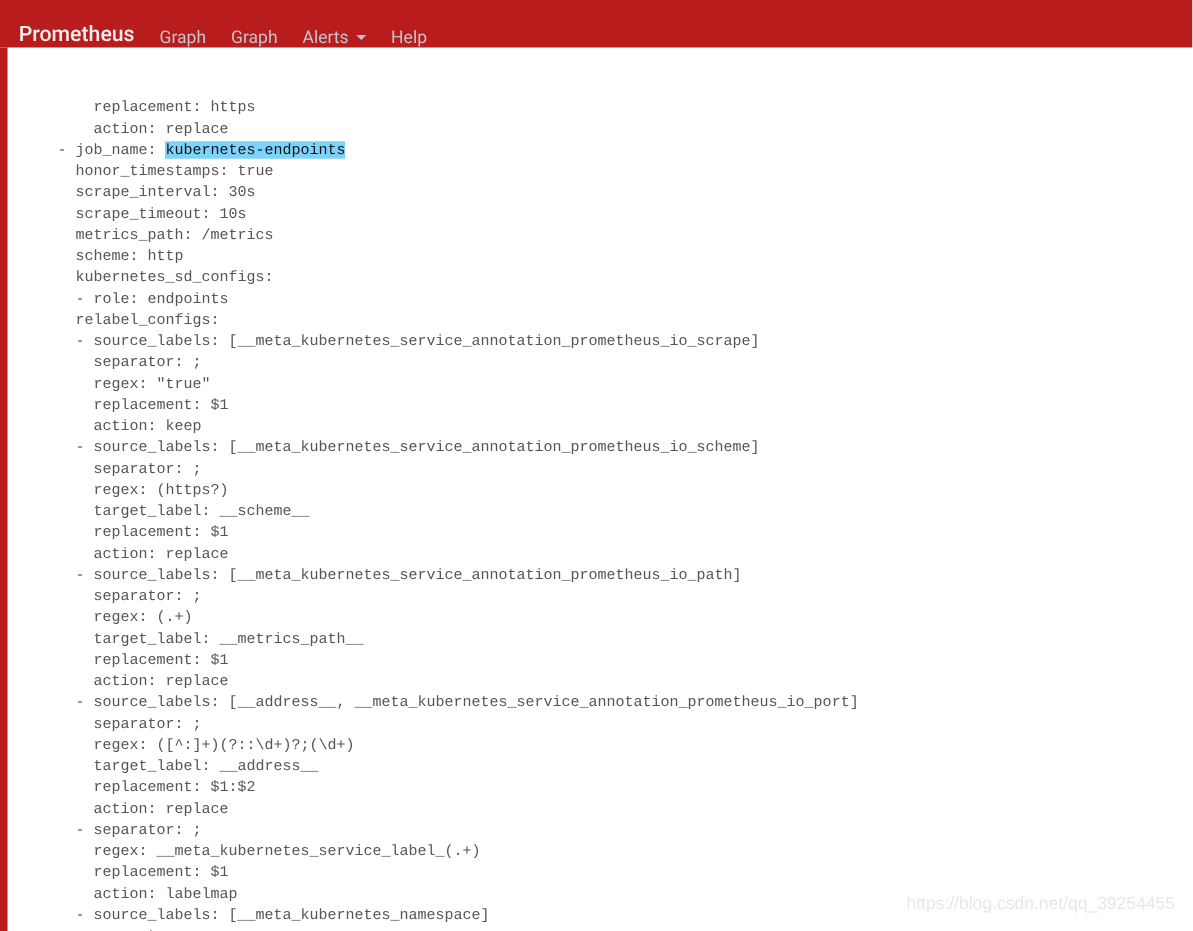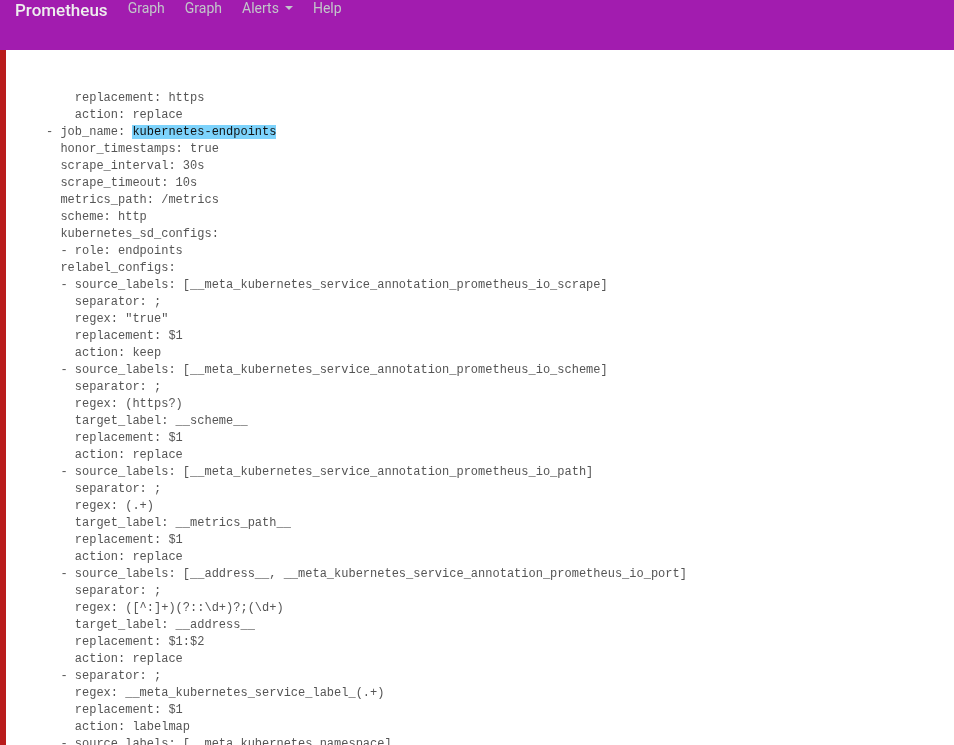--- a/index.html
+++ b/index.html
@@ -4,24 +4,24 @@
   <style>
     * { margin: 0; padding: 0; box-sizing: border-box; }
     body {
       font-family: -apple-system, BlinkMacSystemFont, "Segoe UI", Roboto, sans-serif;
       background: #ffffff;
       width: 954px;
       height: 745px;
       overflow: hidden;
     }
     .navbar {
-      background: #a21caf;
-      height: 50px;
+      background: #b91c1c;
+      height: 38px;
       display: flex;
-      align-items: flex-start;
+      align-items: flex-end;
       padding: 0 15px;
     }
     .navbar-brand {
       color: #eeeeee;
       font-size: 17px;
       font-weight: 500;
       margin-right: 20px;
     }
     .navbar-item {
       color: #c2c6ca;
@@ -86,13 +86,14 @@
     <span>Alerts</span>
     <span class="caret"></span>
   </div>
   <div class="navbar-item">
     <span>Help</span>
   </div>
 </div>
 
 <div class="content">
   <div id="config-lines"><div class="config-line">    replacement: https</div><div class="config-line">    action: replace</div><div class="config-line">- job_name: <span class="highlight">kubernetes-endpoints</span></div><div class="config-line">  honor_timestamps: true</div><div class="config-line">  scrape_interval: 30s</div><div class="config-line">  scrape_timeout: 10s</div><div class="config-line">  metrics_path: /metrics</div><div class="config-line">  scheme: http</div><div class="config-line">  kubernetes_sd_configs:</div><div class="config-line">  - role: endpoints</div><div class="config-line">  relabel_configs:</div><div class="config-line">  - source_labels: [__meta_kubernetes_service_annotation_prometheus_io_scrape]</div><div class="config-line">    separator: ;</div><div class="config-line">    regex: "true"</div><div class="config-line">    replacement: $1</div><div class="config-line">    action: keep</div><div class="config-line">  - source_labels: [__meta_kubernetes_service_annotation_prometheus_io_scheme]</div><div class="config-line">    separator: ;</div><div class="config-line">    regex: (https?)</div><div class="config-line">    target_label: __scheme__</div><div class="config-line">    replacement: $1</div><div class="config-line">    action: replace</div><div class="config-line">  - source_labels: [__meta_kubernetes_service_annotation_prometheus_io_path]</div><div class="config-line">    separator: ;</div><div class="config-line">    regex: (.+)</div><div class="config-line">    target_label: __metrics_path__</div><div class="config-line">    replacement: $1</div><div class="config-line">    action: replace</div><div class="config-line">  - source_labels: [__address__, __meta_kubernetes_service_annotation_prometheus_io_port]</div><div class="config-line">    separator: ;</div><div class="config-line">    regex: ([^:]+)(?::\d+)?;(\d+)</div><div class="config-line">    target_label: __address__</div><div class="config-line">    replacement: $1:$2</div><div class="config-line">    action: replace</div><div class="config-line">  - separator: ;</div><div class="config-line">    regex: __meta_kubernetes_service_label_(.+)</div><div class="config-line">    replacement: $1</div><div class="config-line">    action: labelmap</div><div class="config-line">  - source_labels: [__meta_kubernetes_namespace]</div><div class="config-line">    separator: ;</div></div>
+  <div class="watermark">https://blog.csdn.net/qq_39254455</div>
 </div>
 
 </body></html>

